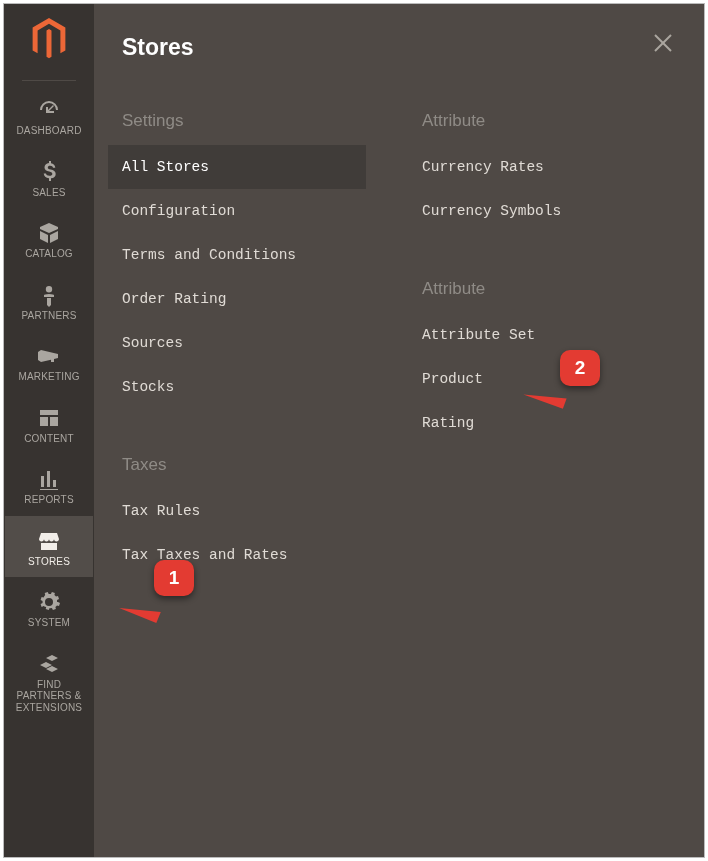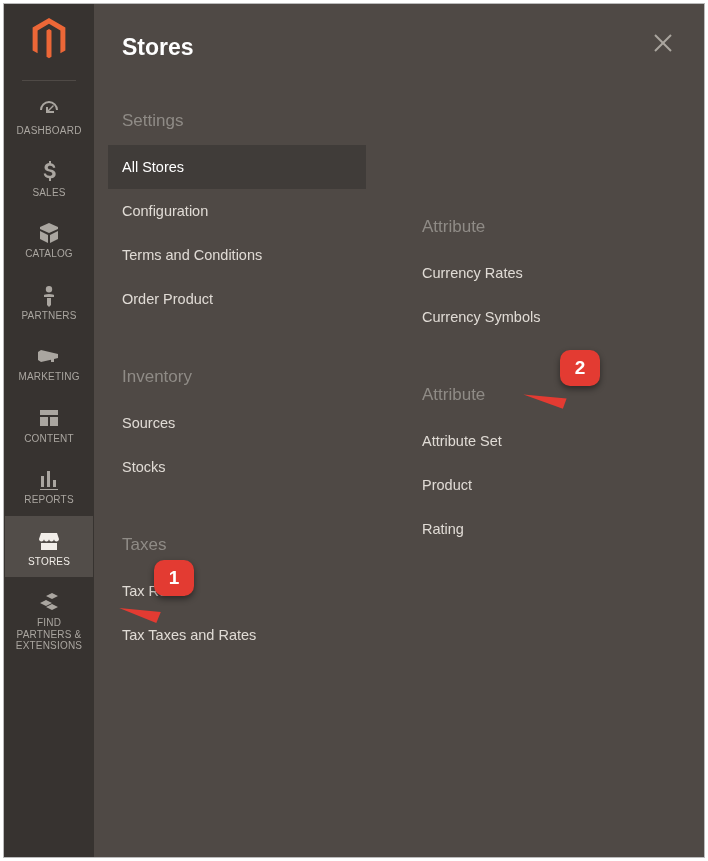--- a/index.html
+++ b/index.html
@@ -75,39 +75,40 @@
 .close-btn {
   position: absolute;
   top: 28px;
   right: 30px;
   width: 22px; height: 22px;
   cursor: pointer;
   color: #aba69f;
 }
 .close-btn svg { width:22px; height:22px; stroke:#aba69f; }
 
-.columns { display: flex; gap: 56px; align-items: center; }
+.columns { display: flex; gap: 56px; }
 .col { flex: 1; }
 
 .group-heading {
   font-size: 17px;
   color: #8f8b86;
   margin-bottom: 14px;
   margin-top: 46px;
 }
 .group-heading.first { margin-top: 0; }
 
 .menu-list { list-style: none; }
 .menu-list li {
   font-size: 14.5px;
   color: #e0dbd5;
   padding: 14px 14px;
   cursor: pointer;
   margin-left: -14px;
   border-radius: 0;
+  font-family: Liberation Mono, monospace;
 }
 .menu-list li.hover { background: #403c39; color:#fff; }
 
 
 .badge {
   position: absolute;
   width: 40px; height: 36px;
   background: #e33b32;
   color: #fff;
   font-weight: 700;
@@ -214,20 +215,28 @@
           <span class="icon">
             <svg viewBox="0 0 24 24">
               <path d="M4 4h16l2 6c0 1.4-1.1 2.5-2.5 2.5S17 11.4 17 10c0 1.4-1.1 2.5-2.5 2.5S12 11.4 12 10c0 1.4-1.1 2.5-2.5 2.5S7 11.4 7 10c0 1.4-1.1 2.5-2.5 2.5S2 11.4 2 10l2-6zm0 10h16v7H4v-7z"></path>
             </svg>
           </span>
           <span class="nav-label">STORES</span>
         </div>
         <div class="nav-item">
           <span class="icon">
             <svg viewBox="0 0 24 24">
+              <path d="M12 8a4 4 0 1 0 0 8 4 4 0 0 0 0-8zm9 4l2 1-1 3-2-.5a8 8 0 0 1-1.6 1.6l.5 2-3 1-1-2a8 8 0 0 1-2.2 0l-1 2-3-1 .5-2A8 8 0 0 1 6.6 16L4.6 17l-1-3 2-1a8 8 0 0 1 0-2l-2-1 1-3 2 .5A8 8 0 0 1 8.2 5l-.5-2 3-1 1 2a8 8 0 0 1 2.2 0l1-2 3 1-.5 2a8 8 0 0 1 1.6 1.6l2-.5 1 3-2 1a8 8 0 0 1 0 2z"></path>
+            </svg>
+          </span>
+          <span class="nav-label">SYSTEM</span>
+        </div>
+        <div class="nav-item">
+          <span class="icon">
+            <svg viewBox="0 0 24 24">
               <path d="M3 13l6-3 6 3-6 3-6-3zm6 4l6-3 6 3-6 3-6-3zM9 6l6-3 6 3-6 3-6-3z"></path>
             </svg>
           </span>
           <span class="nav-label">FIND PARTNERS &amp; EXTENSIONS</span>
         </div>
       </div>
   </nav>
 
   <section class="panel">
     <h1 class="panel-title">Stores</h1>
@@ -238,23 +247,22 @@
         </svg>
     </div>
 
     <div class="columns" id="panel-columns">
         <div class="col">
           <div class="group-heading first">Settings</div>
           <ul class="menu-list">
             <li class="hover">All Stores</li>
             <li>Configuration</li>
             <li>Terms and Conditions</li>
-            <li>Order Product</li>
-          </ul>
-          <div class="group-heading">Inventory</div>
+            <li>Order Rating</li>
+          </ul>
           <ul class="menu-list">
             <li>Sources</li>
             <li>Stocks</li>
           </ul>
           <div class="group-heading">Taxes</div>
           <ul class="menu-list">
             <li>Tax Rules</li>
             <li>Tax Taxes and Rates</li>
           </ul>
         </div>

